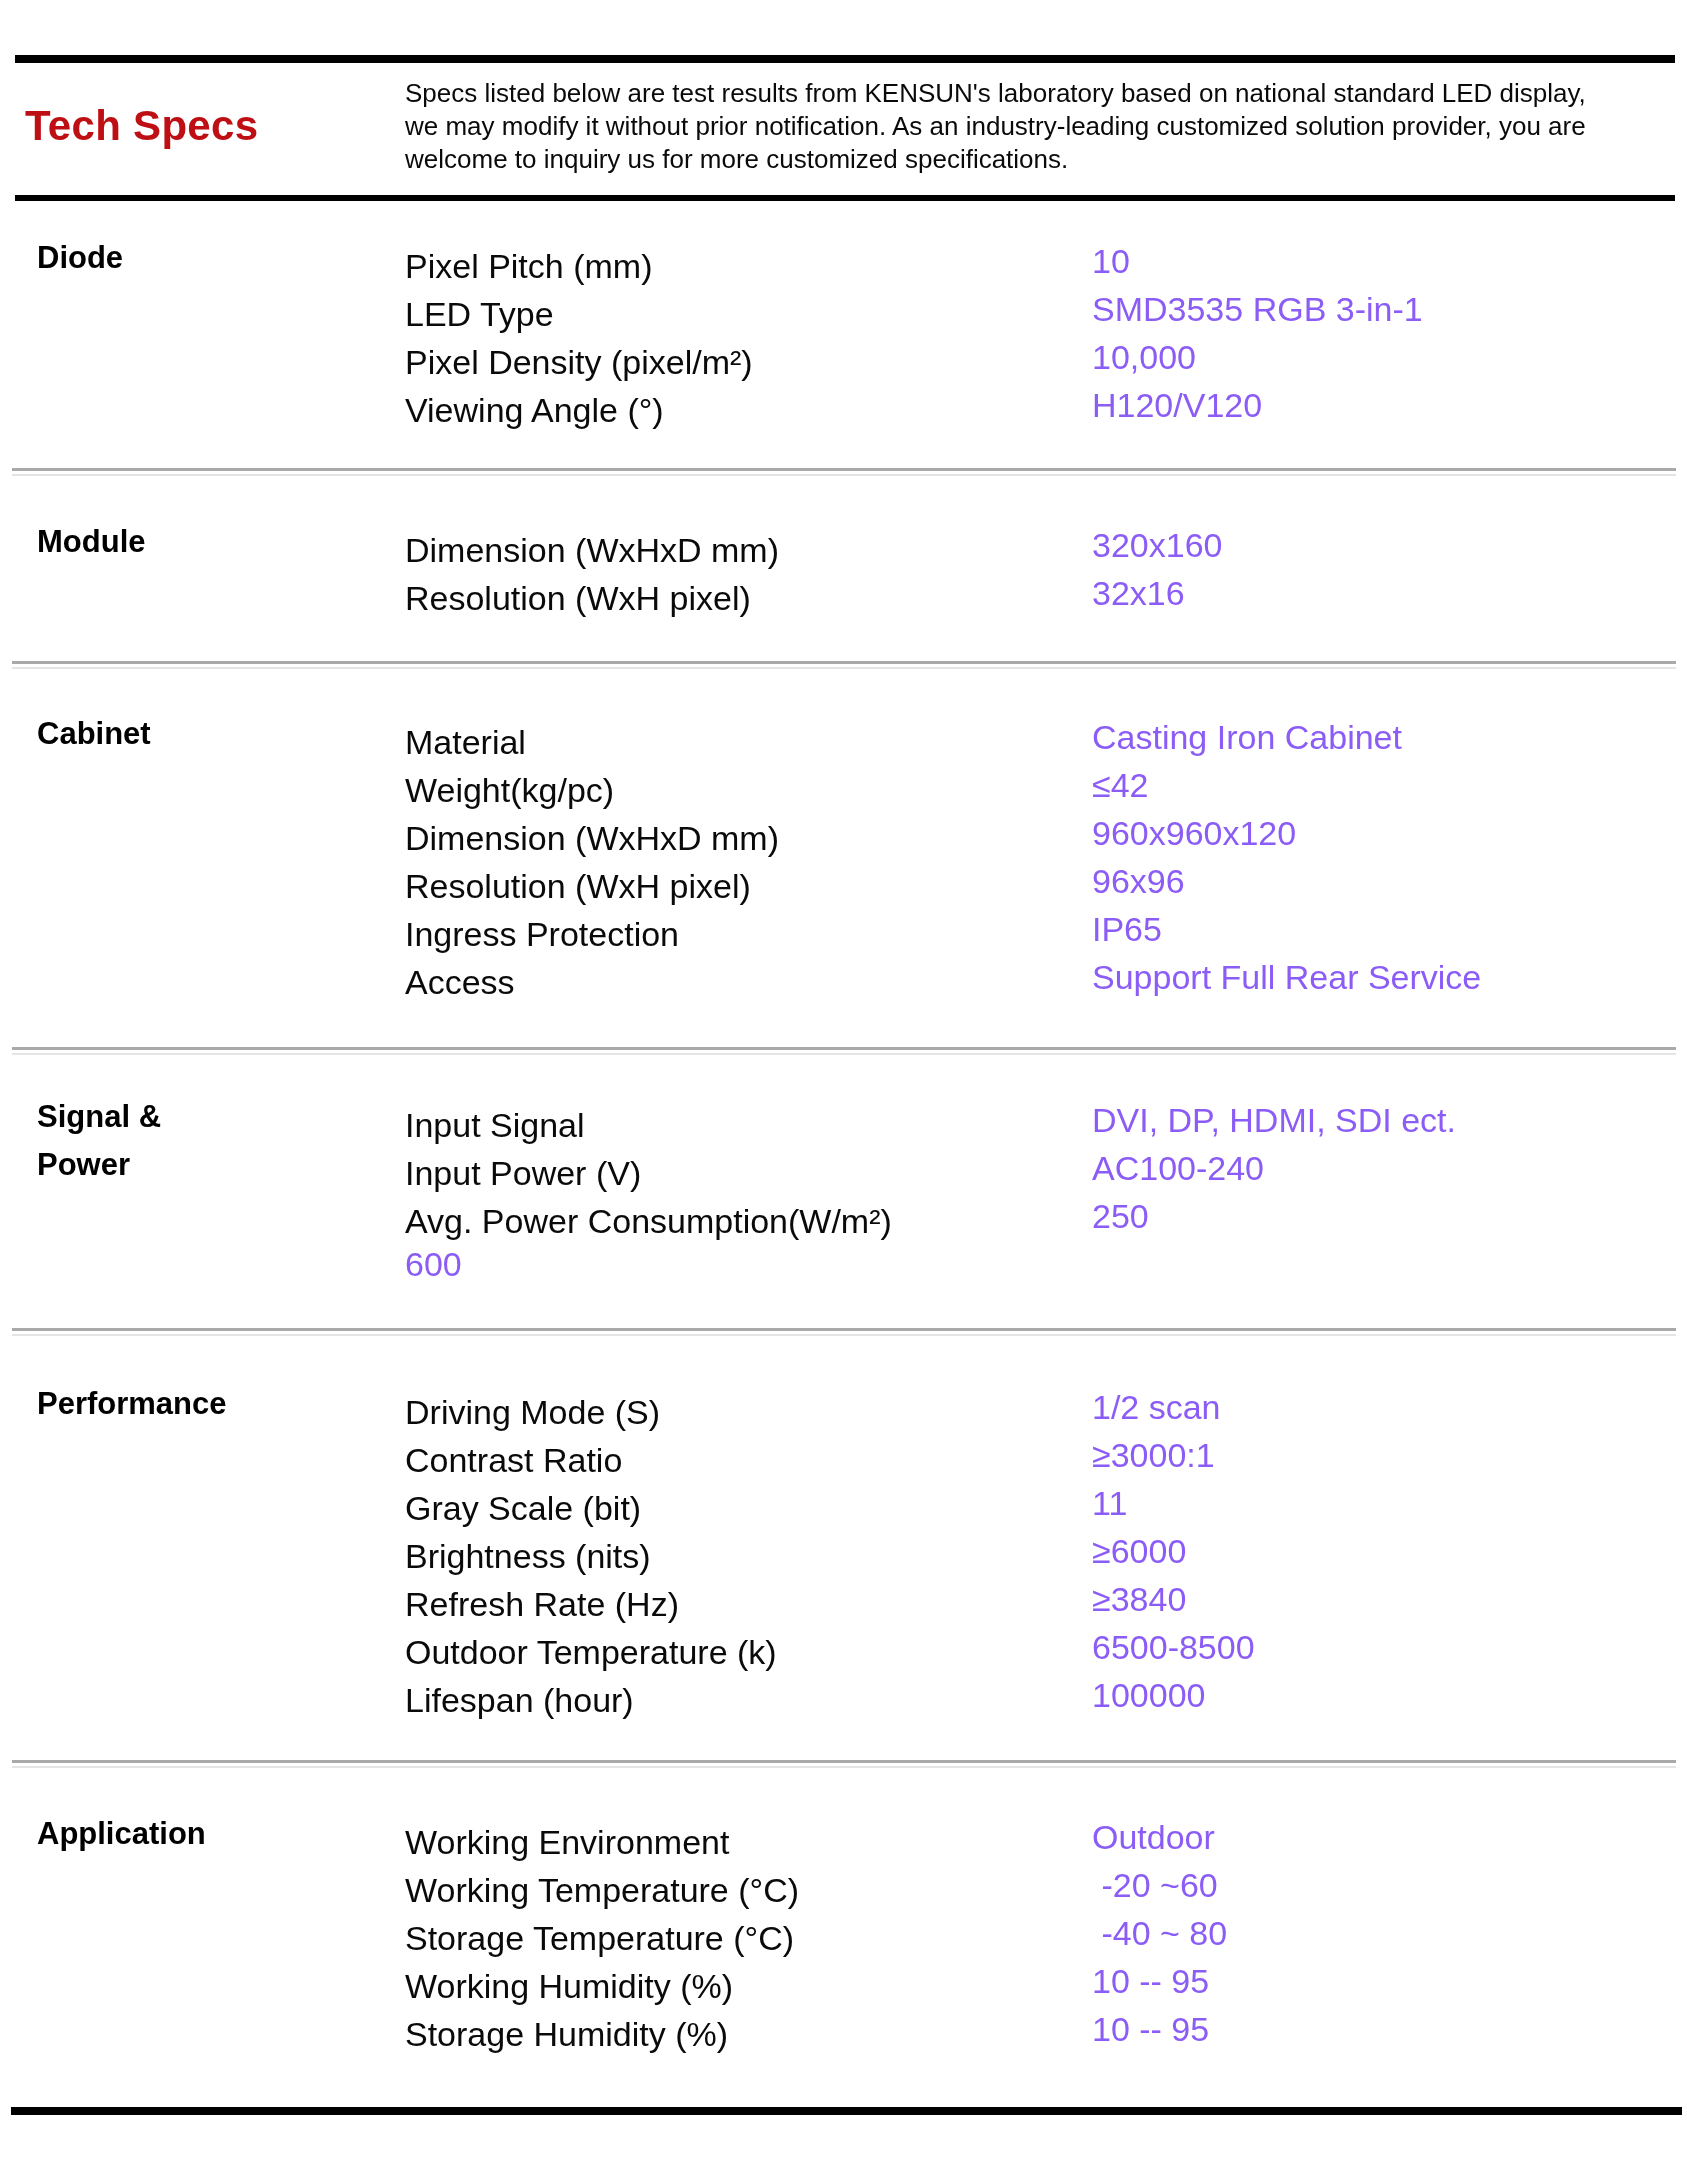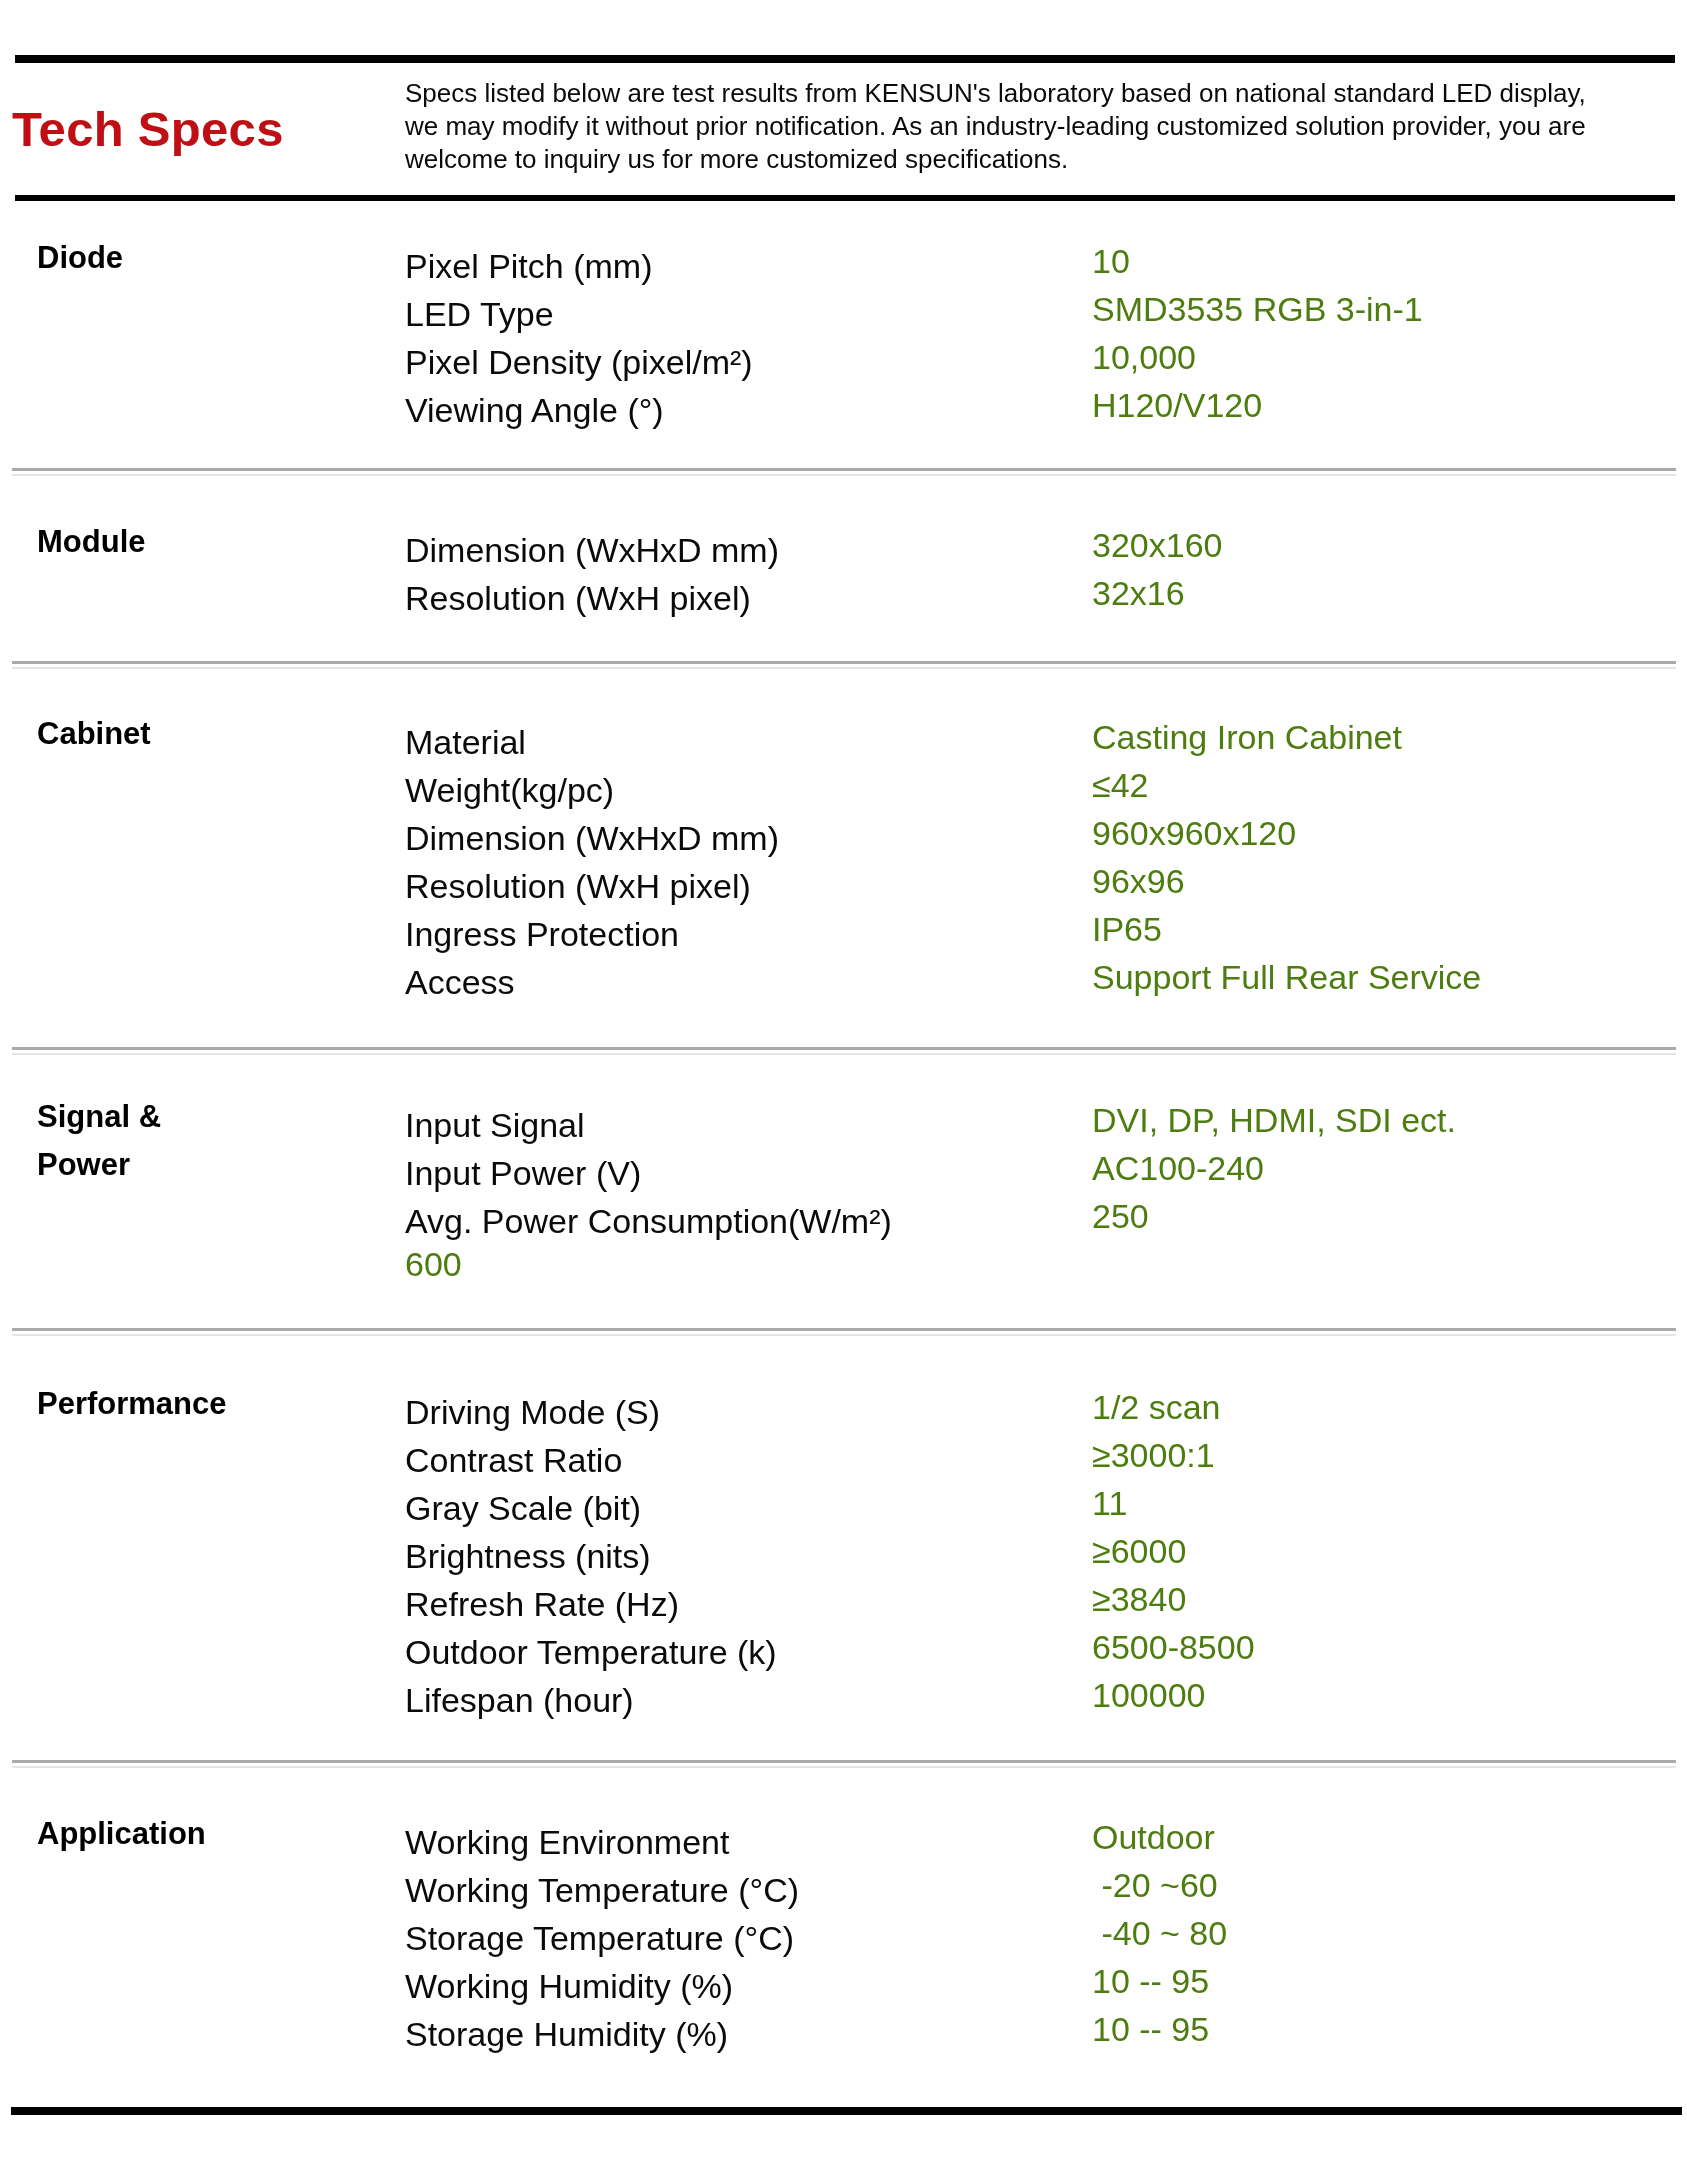--- a/index.html
+++ b/index.html
@@ -12,22 +12,22 @@
     font-family:"Liberation Sans", sans-serif;
     color:#000000;
     overflow:hidden;
   }
   .bar{position:absolute;background:#000000;}
   .top-rule{left:14.5px;width:1660px;top:55px;height:7.6px;}
   .header-rule{left:14.5px;width:1660px;top:195px;height:5.5px;}
   .bottom-rule{left:11px;width:1671px;top:2107px;height:8.3px;}
 
   .page-title{
-    position:absolute;left:12px;top:105px;margin:0;
-    font-size:49px;font-weight:bold;line-height:1;
+    position:absolute;left:25px;top:105px;margin:0;
+    font-size:42px;font-weight:bold;line-height:1;
     color:#be1014;letter-spacing:0.3px;
   }
   .intro{
     position:absolute;left:405px;top:77px;width:1296px;margin:0;
     font-size:26px;line-height:33px;white-space:pre-line;color:#0a0a0a;
   }
 
   .divider{position:absolute;left:12.4px;width:1664px;}
   .divider .line-main{height:3.4px;background:#a9a9a9;}
   .divider .line-sub{height:1.4px;background:#e4e4e4;margin-top:2.8px;}
@@ -37,21 +37,21 @@
   .s0{top:238px}.s1{top:522px}.s2{top:714px}.s3{top:1097px}.s4{top:1384px}.s5{top:1814px}
 
   .sec-title{
     position:absolute;left:37px;top:0;margin:0;
     font-size:31px;font-weight:bold;line-height:48px;
     white-space:pre-line;transform:translateY(-4.1px);
   }
   .rows{position:absolute;left:405px;top:0;right:0;}
   .row{display:flex;height:48px;align-items:flex-end;}
   .row .label{width:687px;font-size:34px;color:#0a0a0a;}
-  .row .value{font-size:34px;color:#4d7c0f;white-space:pre;transform:translateY(-5.5px);}
+  .row .value{font-size:34px;color:#8b5cf6;white-space:pre;transform:translateY(-5.5px);}
 </style>
 </head>
 <body>
 
 <div class="page">
 
   <div class="bar top-rule"></div>
 
   <div>
     <h1 class="page-title">Tech Specs</h1>

